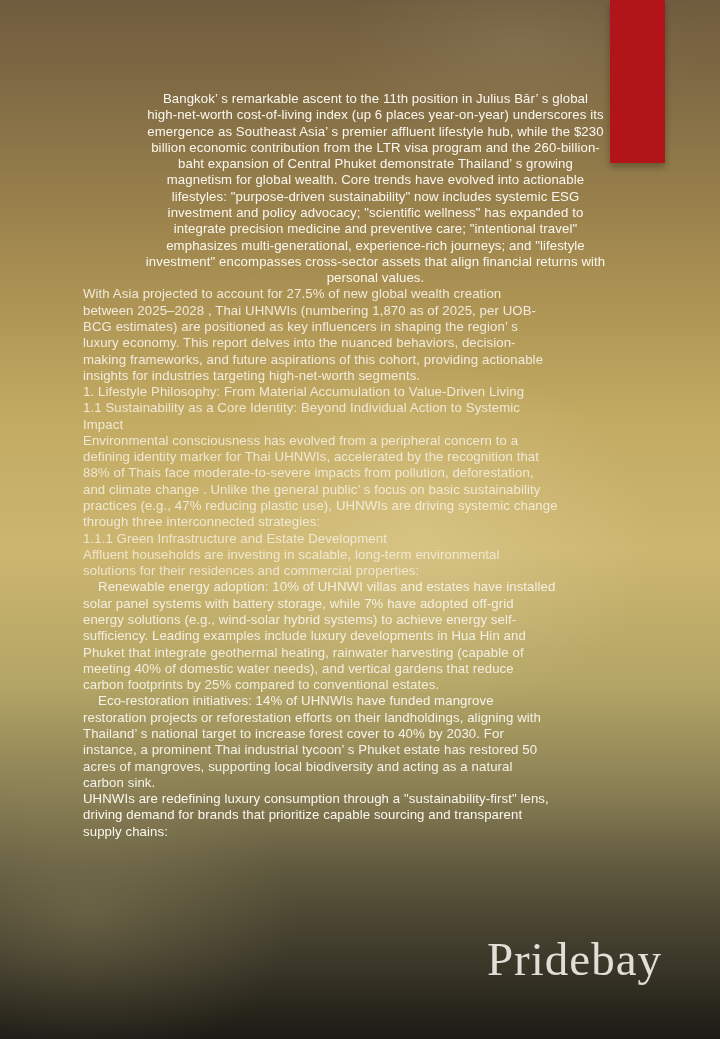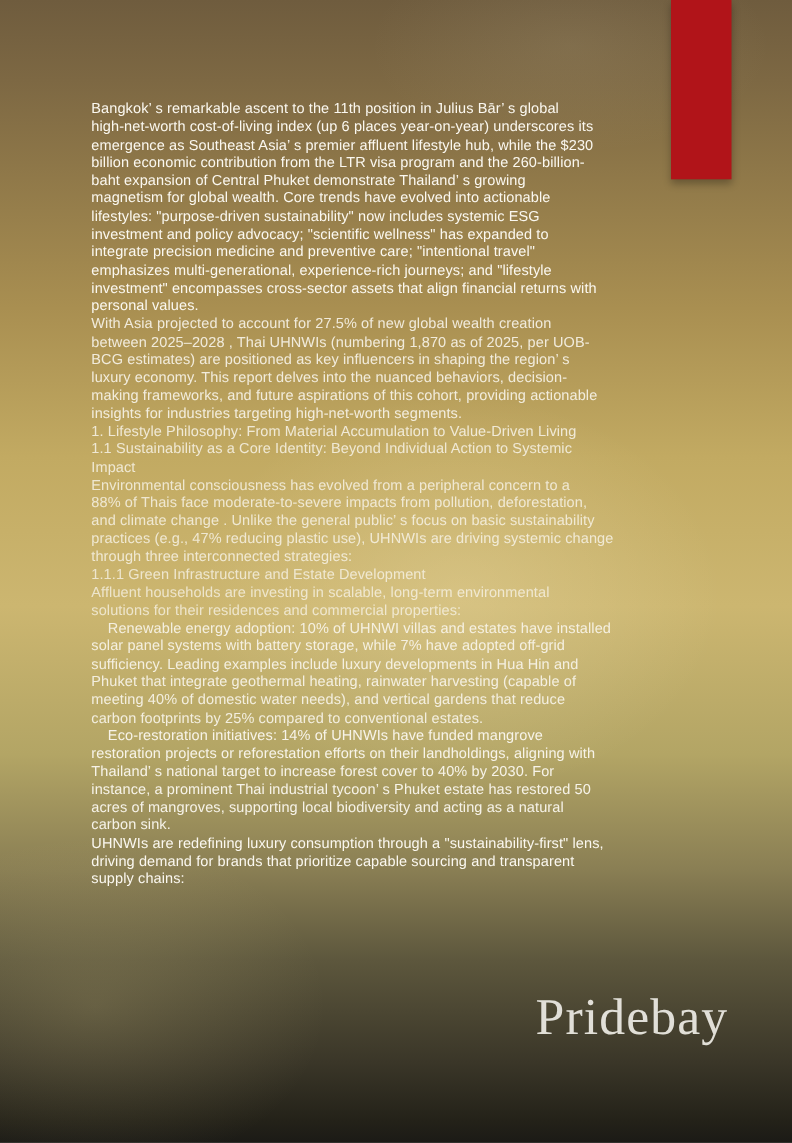--- a/index.html
+++ b/index.html
@@ -36,35 +36,35 @@
     left:83px;top:91px;
     width:585px;
     font-size:13.2px;
     line-height:16.28px;
     letter-spacing:0.1px;
   }
   .block{margin:0;}
   .line{white-space:pre;}
   .logo{
     position:absolute;
-    right:58px;top:898px;
+    right:58px;top:932px;
     font-family:"Liberation Serif", serif;
     font-size:47px;
     font-weight:400;
     letter-spacing:1px;
     opacity:0.95;
   }
 </style>
 </head>
 <body>
 
 <div class="page">
   <div class="red-ribbon" style="background: rgb(177, 20, 25);"></div>
   <div class="body-text" id="body-text" style="color: rgb(251, 248, 240);">
-      <div class="block" style="opacity: 1;">
+      <div class="block" style="opacity: 1; text-align: center;">
         <div class="line">Bangkok’ s remarkable ascent to the 11th position in Julius Bār’ s global</div>
         <div class="line">high-net-worth cost-of-living index (up 6 places year-on-year) underscores its</div>
         <div class="line">emergence as Southeast Asia’ s premier affluent lifestyle hub, while the $230</div>
         <div class="line">billion economic contribution from the LTR visa program and the 260-billion-</div>
         <div class="line">baht expansion of Central Phuket demonstrate Thailand’ s growing</div>
         <div class="line">magnetism for global wealth. Core trends have evolved into actionable</div>
         <div class="line">lifestyles: "purpose-driven sustainability" now includes systemic ESG</div>
         <div class="line">investment and policy advocacy; "scientific wellness" has expanded to</div>
         <div class="line">integrate precision medicine and preventive care; "intentional travel"</div>
         <div class="line">emphasizes multi-generational, experience-rich journeys; and "lifestyle</div>
@@ -81,35 +81,37 @@
       </div>
       <div class="block" style="opacity: 0.82;">
         <div class="line">1. Lifestyle Philosophy: From Material Accumulation to Value-Driven Living</div>
       </div>
       <div class="block" style="opacity: 0.8;">
         <div class="line">1.1 Sustainability as a Core Identity: Beyond Individual Action to Systemic</div>
         <div class="line">Impact</div>
       </div>
       <div class="block" style="opacity: 0.78;">
         <div class="line">Environmental consciousness has evolved from a peripheral concern to a</div>
+        <div class="line">defining identity marker for Thai UHNWIs, accelerated by the recognition that</div>
         <div class="line">88% of Thais face moderate-to-severe impacts from pollution, deforestation,</div>
         <div class="line">and climate change . Unlike the general public’ s focus on basic sustainability</div>
         <div class="line">practices (e.g., 47% reducing plastic use), UHNWIs are driving systemic change</div>
         <div class="line">through three interconnected strategies:</div>
       </div>
       <div class="block" style="opacity: 0.74;">
         <div class="line">1.1.1 Green Infrastructure and Estate Development</div>
       </div>
       <div class="block" style="opacity: 0.72;">
         <div class="line">Affluent households are investing in scalable, long-term environmental</div>
         <div class="line">solutions for their residences and commercial properties:</div>
       </div>
       <div class="block" style="opacity: 0.88;">
         <div class="line">    Renewable energy adoption: 10% of UHNWI villas and estates have installed</div>
         <div class="line">solar panel systems with battery storage, while 7% have adopted off-grid</div>
+        <div class="line">energy solutions (e.g., wind-solar hybrid systems) to achieve energy self-</div>
         <div class="line">sufficiency. Leading examples include luxury developments in Hua Hin and</div>
         <div class="line">Phuket that integrate geothermal heating, rainwater harvesting (capable of</div>
         <div class="line">meeting 40% of domestic water needs), and vertical gardens that reduce</div>
         <div class="line">carbon footprints by 25% compared to conventional estates.</div>
       </div>
       <div class="block" style="opacity: 0.95;">
         <div class="line">    Eco-restoration initiatives: 14% of UHNWIs have funded mangrove</div>
         <div class="line">restoration projects or reforestation efforts on their landholdings, aligning with</div>
         <div class="line">Thailand’ s national target to increase forest cover to 40% by 2030. For</div>
         <div class="line">instance, a prominent Thai industrial tycoon’ s Phuket estate has restored 50</div>

